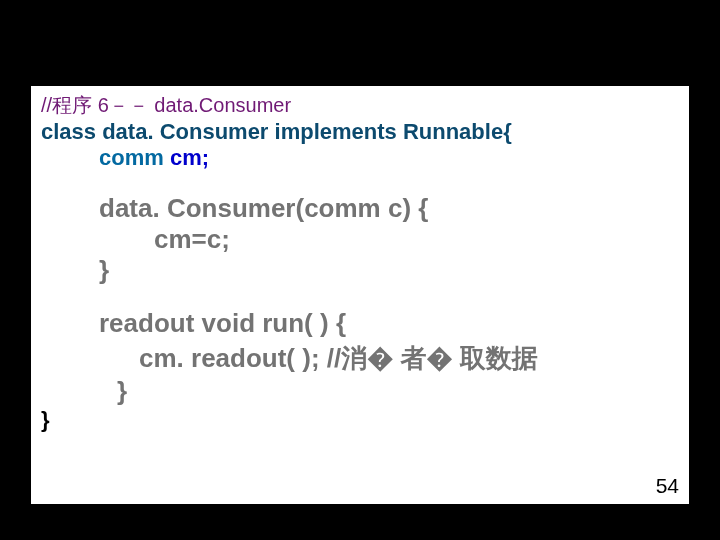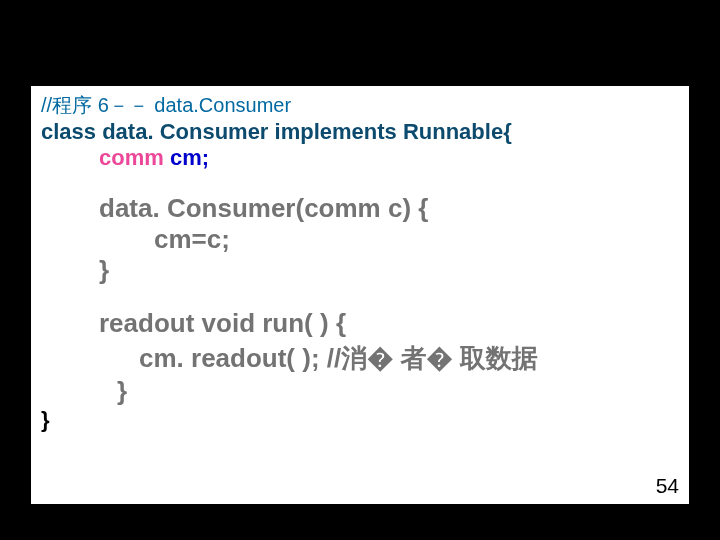--- a/index.html
+++ b/index.html
@@ -19,35 +19,35 @@
       left: 30px;
       top: 85px;
       width: 660px;
       height: 420px;
       background: #fff;
       border: 1px solid #000;
       padding: 6px 10px;
     }
     .comment-line {
       font-size: 20px;
-      color: #0369a1;
+      color: #701a75;
       font-weight: normal;
     }
     .class-decl {
       font-size: 22px;
       font-weight: bold;
       color: #0c4a6e;
     }
     .field-line {
       font-size: 22px;
       font-weight: bold;
       padding-left: 58px;
     }
     .field-type {
-      color: #ec4899;
+      color: #0369a1;
     }
     .field-name {
       color: #0000CC;
     }
     .block {
       padding-left: 58px;
       font-size: 26px;
       font-weight: bold;
       color: #737373;
     }

